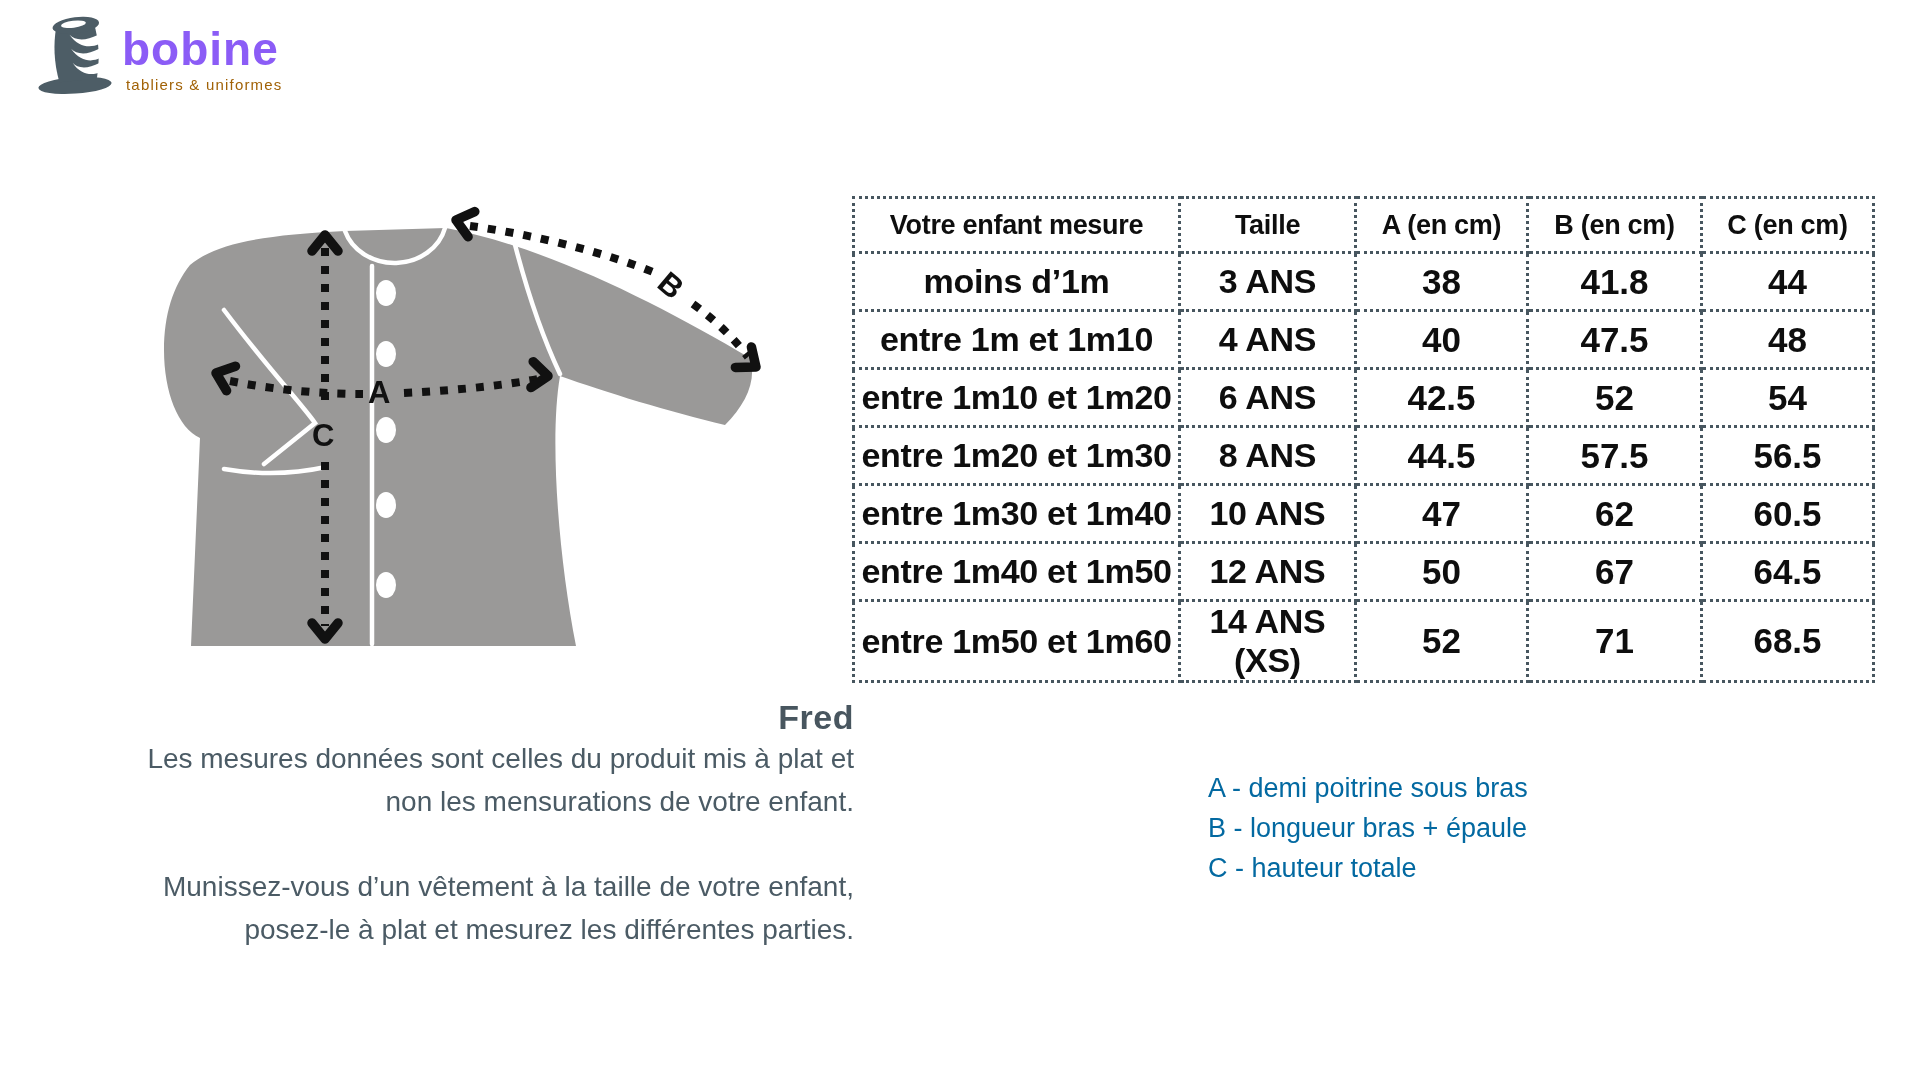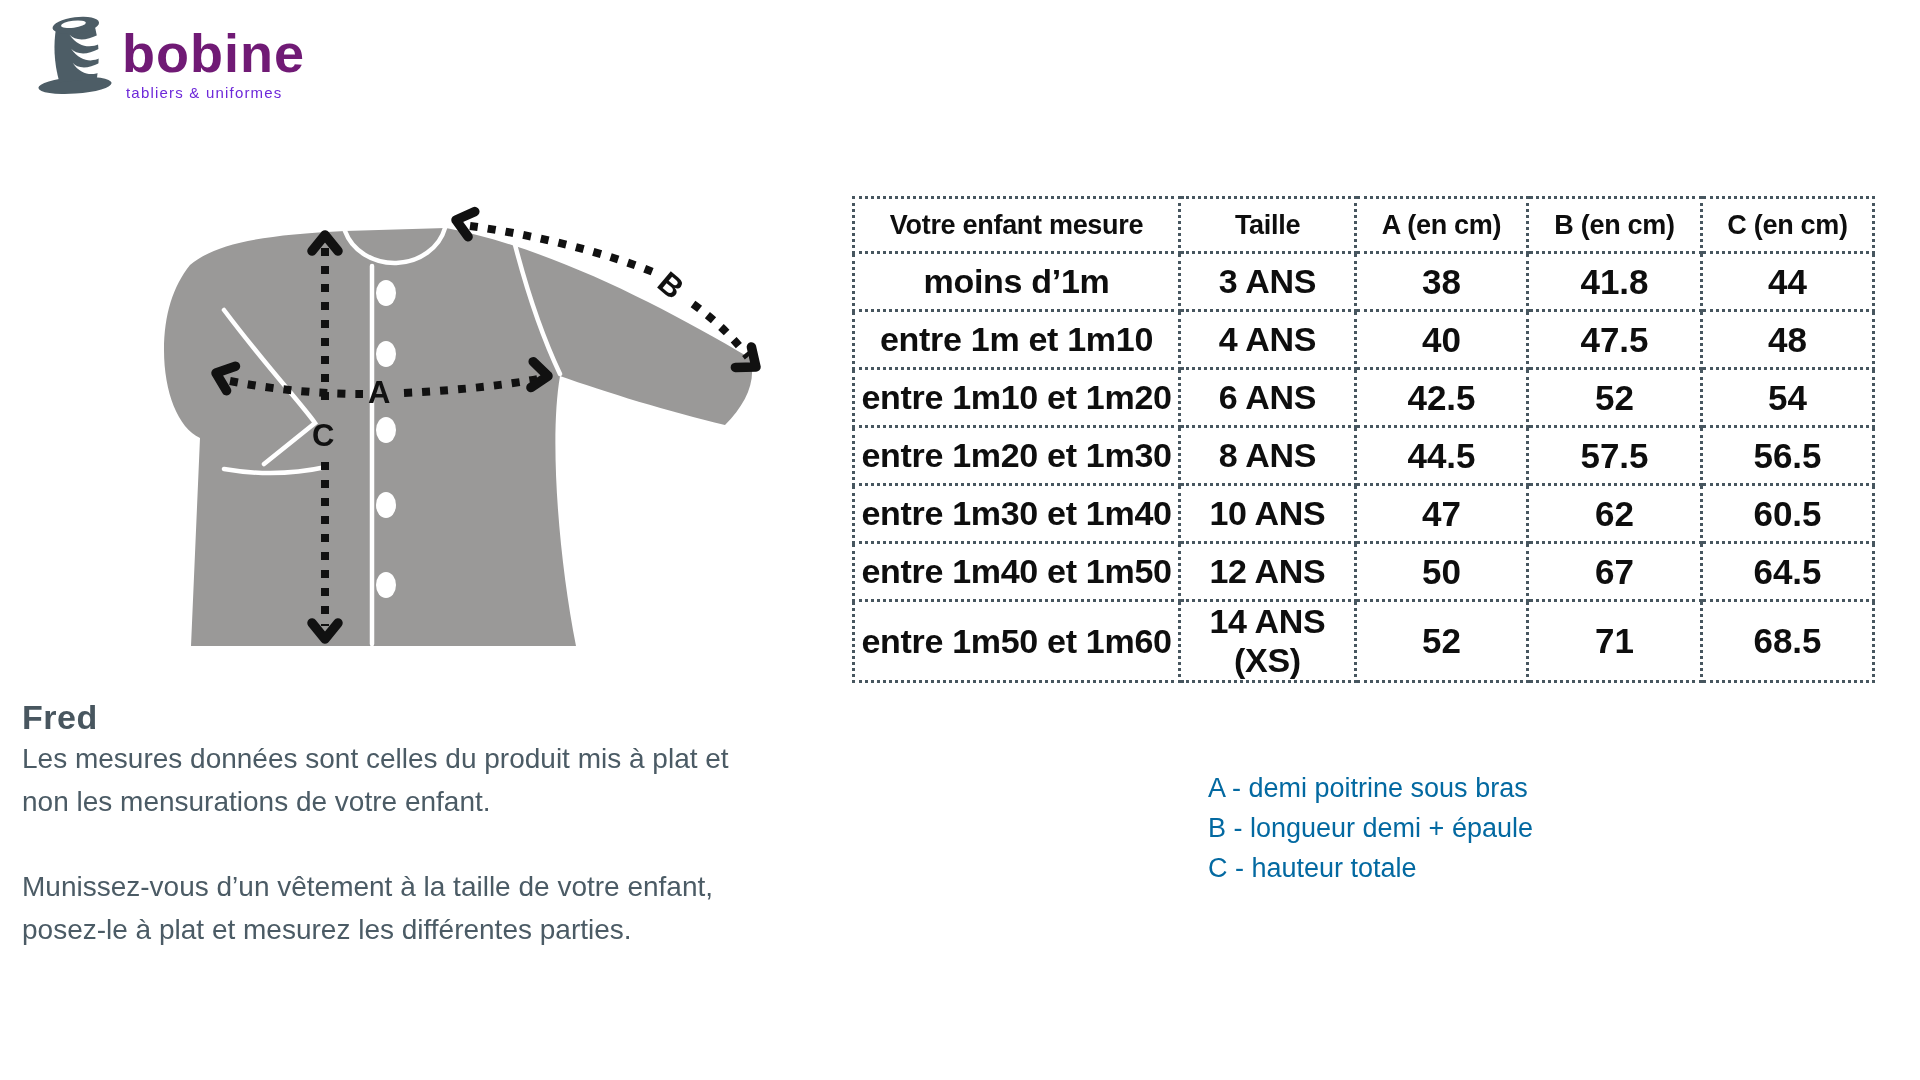--- a/index.html
+++ b/index.html
@@ -7,25 +7,25 @@
   .page {
     position:relative; width:1920px; height:1080px; background:#ffffff;
     font-family:"Liberation Sans", sans-serif; overflow:hidden;
   }
 
   
   .logo { position:absolute; left:36px; top:14px; display:flex; align-items:flex-start; }
   .logo-icon { width:78px; height:82px; }
   .logo-text { margin-left:8px; padding-top:12px; }
   .brand-name {
-    font-size:54px; font-weight:bold; letter-spacing:1px;
-    color:#701a75; line-height:1;
+    font-size:46px; font-weight:bold; letter-spacing:1px;
+    color:#8b5cf6; line-height:1;
   }
   .brand-tagline {
-    font-size:15px; letter-spacing:1.2px; color:#6d28d9; margin-top:4px; padding-left:4px;
+    font-size:15px; letter-spacing:1.2px; color:#a16207; margin-top:4px; padding-left:4px;
   }
   .page-title {
     position:absolute; left:0; right:0; top:22px; text-align:center;
     font-size:50px; font-weight:bold; color:#47555f; letter-spacing:0.5px;
   }
 
   
   .garment-wrap { position:absolute; left:60px; top:140px; width:720px; height:540px; }
 
   
@@ -36,21 +36,21 @@
   .size-table th, .size-table td {
     border:3px dotted #47565f; text-align:center; vertical-align:middle;
     color:#0e0e0e; padding:0 6px; background:#fff;
   }
   .size-table th { height:55px; font-size:27px; font-weight:bold; letter-spacing:-0.3px; }
   .size-table td { height:58px; }
   .size-table td.lbl, .size-table td.sz { font-size:34px; font-weight:bold; letter-spacing:-0.3px; }
   .size-table td.num { font-size:35px; font-weight:bold; }
 
   
-  .product-block { position:absolute; left:22px; top:698px; width:812px; text-align:left; }
+  .product-block { position:absolute; left:42px; top:698px; width:812px; text-align:right; }
   .product-name { font-size:34px; font-weight:bold; color:#48565f; letter-spacing:0.5px; }
   .note { font-size:28px; line-height:43px; color:#4b5b65; }
   .note + .note { margin-top:42px; }
 
   
   .measure-legend { position:absolute; left:1208px; top:768px; }
   .legend-line { font-size:27px; line-height:40px; color:#0369a1; }
 </style>
 </head>
 <body>
@@ -210,17 +210,17 @@
         <div class="line">non les mensurations de votre enfant.</div>
       </div>
     <div class="note">
         <div class="line">Munissez-vous d’un vêtement à la taille de votre enfant,</div>
         <div class="line">posez-le à plat et mesurez les différentes parties.</div>
       </div>
   </div>
 
   <div class="measure-legend">
       <div class="legend-line">A - demi poitrine sous bras</div>
-      <div class="legend-line">B - longueur demi + épaule</div>
+      <div class="legend-line">B - longueur bras + épaule</div>
       <div class="legend-line">C - hauteur totale</div>
     </div>
 
 </div>
 
 </body></html>

